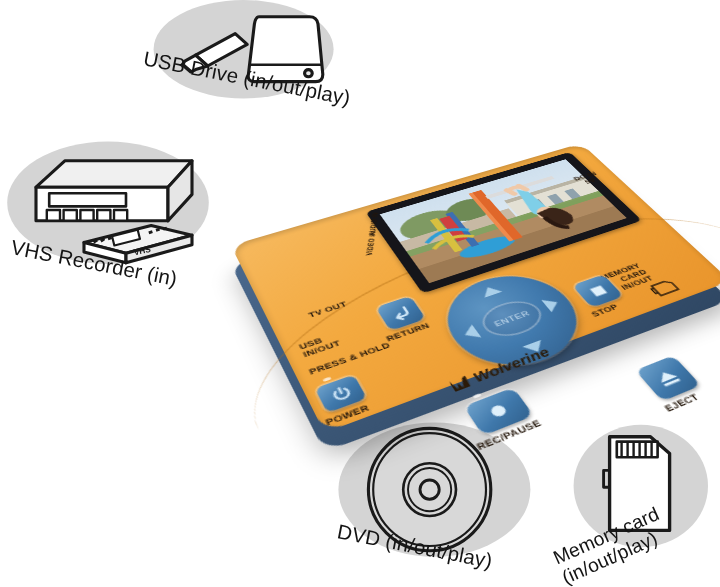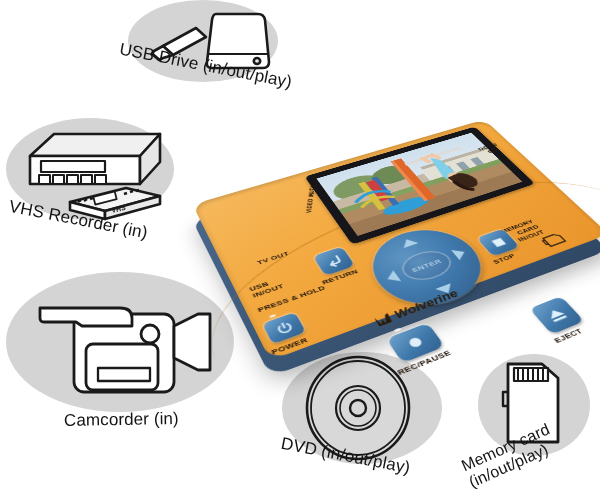--- a/index.html
+++ b/index.html
@@ -128,39 +128,20 @@
         <path d="M97 89 L152 74 L152 82 L97 97 Z" fill="#e9e9e9"></path>
         <rect x="86" y="72" width="22" height="8" transform="rotate(-14 97 76)" stroke-width="1.8" fill="#fff"></rect>
         <path d="M70 80 L73 78 M76 79 L79 77 M82 77 L85 76" stroke-width="2.4"></path>
         <path d="M116 72 L119 71 M122 70 L125 69 M128 69 L131 68" stroke-width="2.4"></path>
       </g>
       <text x="104" y="91" font-family="Liberation Sans, sans-serif" font-size="7" font-weight="700" fill="#1a1a1a" transform="rotate(-13 104 91)">VHS</text>
     </svg>
     <div class="cap r-vhs" style="left:8px;top:92px;font-size:17px;">VHS Recorder (in)</div>
   </div>
 
-  <div class="bubble" style="left:2px;top:272px;width:240px;height:170px;">
-    <div class="blob" style="left:4px;top:0px;width:228px;height:140px;"></div>
-    <svg style="position:absolute;left:30px;top:20px;" width="190" height="112" viewBox="0 0 190 112">
-      <g fill="#ffffff" stroke="#1a1a1a" stroke-width="2.8" stroke-linejoin="round">
-
-        <rect x="42" y="22" width="100" height="78" rx="10"></rect>
-
-        <path d="M8 16 L88 16 Q100 16 100 26 L100 34 L50 34 L44 30 L12 30 Q8 30 8 26 Z"></path>
-
-        <path d="M142 34 L166 22 L178 22 L178 78 L166 78 L142 66 Z"></path>
-
-        <circle cx="118" cy="42" r="9"></circle>
-
-        <rect x="54" y="52" width="72" height="46" rx="7"></rect>
-        <rect x="66" y="76" width="52" height="13" stroke-width="2.3"></rect>
-      </g>
-    </svg>
-    <div class="cap r-cam" style="left:62px;top:138px;font-size:17px;">Camcorder (in)</div>
-  </div>
 
   <div class="bubble" style="left:278px;top:352px;width:185px;height:137px;">
     <div class="blob" style="left:4px;top:0px;width:160px;height:112px;"></div>
     <svg style="position:absolute;left:14px;top:2px;" width="138" height="110" viewBox="0 0 138 110">
       <g fill="none" stroke="#1a1a1a">
         <circle cx="66" cy="54" r="51" stroke-width="2.6" fill="#d8d8d8"></circle>
         <circle cx="66" cy="54" r="47" stroke-width="1.8"></circle>
         <circle cx="66" cy="54" r="22" stroke-width="2.2"></circle>
         <circle cx="66" cy="54" r="18" stroke-width="1.6"></circle>
         <circle cx="66" cy="54" r="8" stroke-width="2.4" fill="#d8d8d8"></circle>

